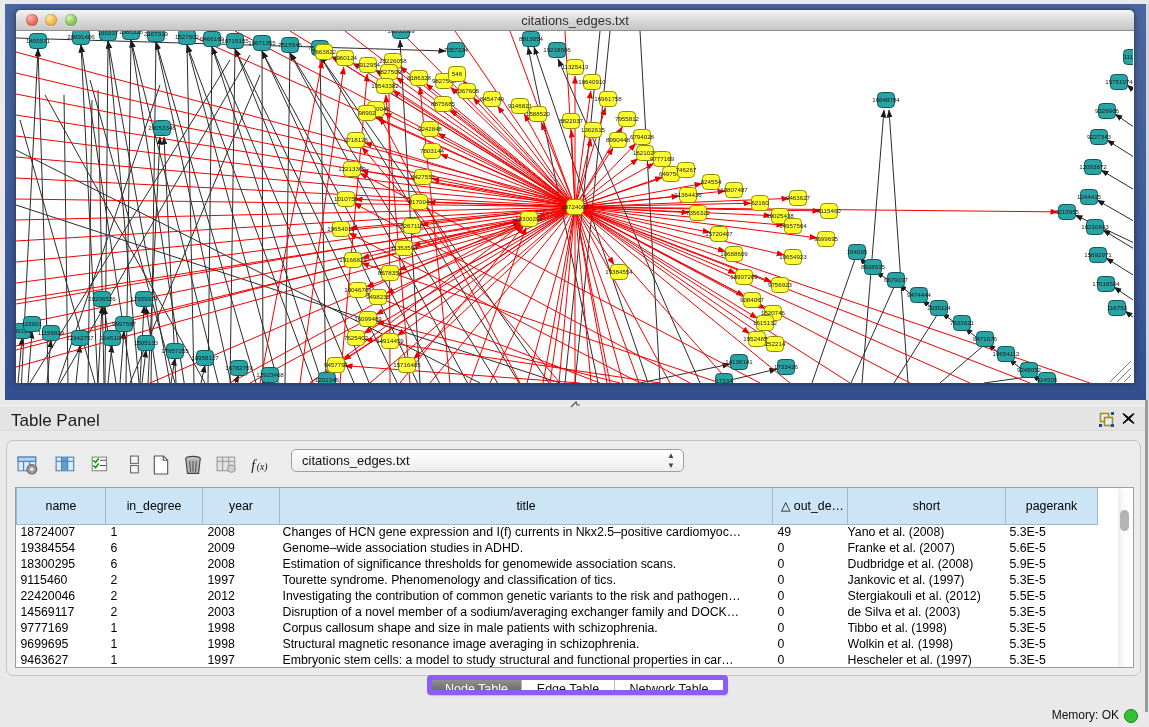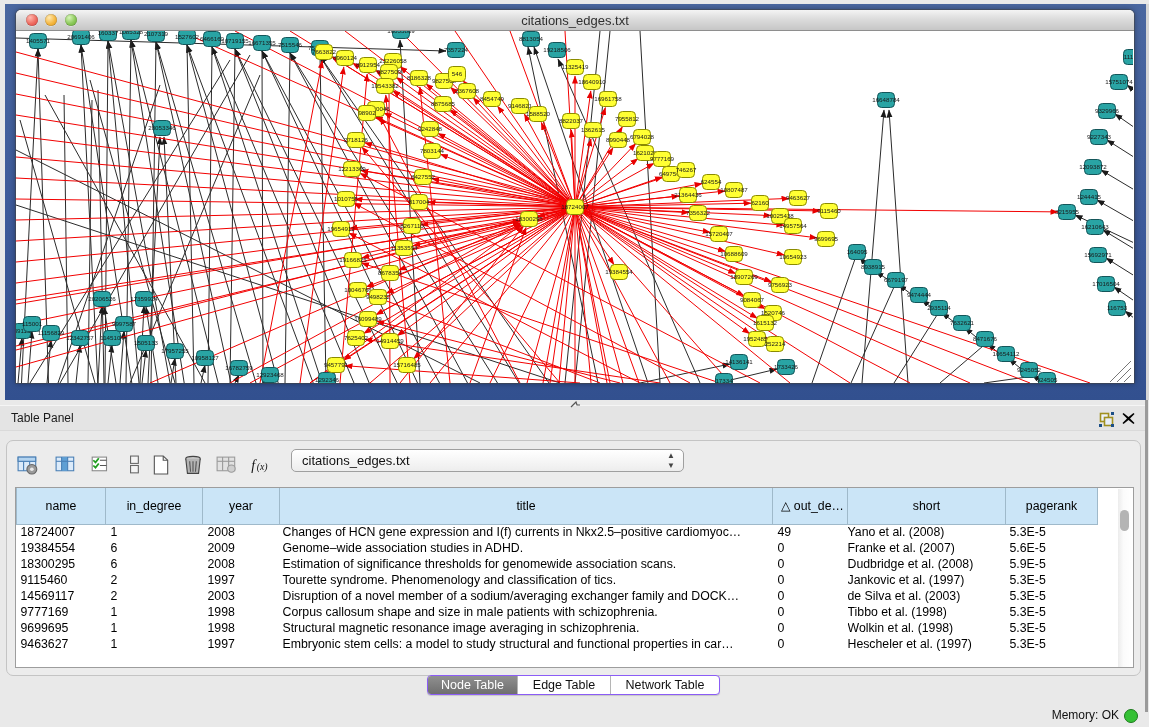--- a/index.html
+++ b/index.html
@@ -8,42 +8,42 @@
 #netwin .rstrip{position:absolute;right:0;top:0;width:3px;height:100%;background:#d6d6d6}
 #frame{position:absolute;left:11px;top:6px;right:15px;height:373px;background:#fff;box-shadow:0 0 6px rgba(0,0,0,.45);outline:1px solid rgba(70,70,70,.55);border-radius:5px 5px 0 0;overflow:hidden}
 #tbar{position:absolute;left:0;top:0;width:100%;height:21px;background:linear-gradient(180deg,#f4f4f4,#dcdcdc 45%,#c6c6c6);border-bottom:1px solid #8e8e8e}
 #tbar .tl{position:absolute;top:4px;width:12px;height:12px;border-radius:50%;box-shadow:inset 0 0 1px rgba(0,0,0,.55),0 0.5px 0.5px rgba(255,255,255,.8)}
 #tbar .ttl{position:absolute;width:100%;text-align:center;top:3px;font-size:13px;color:#303030}
 #canvas{position:absolute;left:0;top:21px;width:1117px;height:352px;background:#fff;overflow:hidden}
 
 #tp{position:absolute;left:0;top:400px;width:1149px;height:327px;background:#e9e9e9}
 #tp .edge{position:absolute;right:1px;top:0;width:3px;height:312px;background:#9a9a9a}
 #tphead{position:absolute;left:0;top:5px;width:1146px;height:26px;background:#e4e4e4;border-top:1px solid #f5f5f5;border-bottom:1px solid #dadada}
-#tphead .t{position:absolute;left:11px;top:5px;font-size:12px;color:#1a1a1a}
+#tphead .t{position:absolute;left:11px;top:5px;font-size:17px;color:#1a1a1a}
 #panel{position:absolute;left:6px;top:40px;width:1135px;height:236px;background:#ececec;border:1px solid #c4c4c4;border-radius:7px}
 .icon{position:absolute;top:14px}
 #combo{position:absolute;left:284px;top:8px;width:393px;height:23px;background:linear-gradient(180deg,#ffffff,#ededed);border:1px solid #9f9f9f;border-radius:5px;font-size:13px;color:#111;line-height:21px;padding-left:10px}
 #combo .st{position:absolute;right:8px;top:1px;font-size:8px;color:#444;line-height:10px;text-align:center}
 #tbl{position:absolute;left:8px;top:46px;width:1119px;height:181px;background:#fff;border:1px solid #9d9d9d;overflow:hidden}
 table{border-collapse:collapse;table-layout:fixed;width:1081px;font-size:12px;color:#000}
 th{background:#cbe5f7;border:1px solid #9fb9ca;border-top:none;font-weight:normal;font-size:12.3px;height:36px;padding:8px;overflow:hidden;white-space:nowrap}
 td{height:16px;line-height:15px;padding:0 0 0 4px;overflow:hidden;white-space:nowrap;font-size:12.3px}
 td.c0{padding-left:4px}
 td.c1{padding-left:5px}
 td.c2{padding-left:5px}
 td.c3{padding-left:3px}
 td.c4{padding-left:5px}
 td.c5{text-align:left;padding-left:0}
 td.c6{padding-left:4px}
 
 #vsb{position:absolute;right:1px;top:1px;width:14px;height:178px;background:linear-gradient(90deg,#ececec,#fbfbfb 40%,#fff)}
 #vsb .th{position:absolute;left:2px;top:21px;width:9px;height:21px;border-radius:5px;background:#b4b4b4}
 
 
-#tabs{position:absolute;left:420px;top:234px;height:20px;border:1px solid #8b5cf6;border-radius:4px;overflow:hidden;background:#fff;font-size:12.5px;box-shadow:0 1px 1px rgba(0,0,0,.15)}
+#tabs{position:absolute;left:420px;top:234px;height:20px;border:5px solid #8b5cf6;border-radius:4px;overflow:hidden;background:#fff;font-size:12.5px;box-shadow:0 1px 1px rgba(0,0,0,.15)}
 #tabs div{float:left;height:100%;line-height:19px;text-align:center;color:#111;border-right:1px solid #b5b5b5}
 #tabs .sel{background:linear-gradient(180deg,#909090,#6e6e6e);color:#fff}
 #tabs .last{border-right:none}
 #mem{position:absolute;right:30px;bottom:5px;font-size:12px;color:#111}
 #memdot{position:absolute;right:11px;bottom:4px;width:14px;height:14px;border-radius:50%;background:#35c135;border:1px solid #1c7a1c}
 svg text{stroke:none}
 </style></head>
 <body>
 <div id="stage">
  <div id="netwin">
@@ -687,20 +687,29 @@
               <tr>
                 <td class="c0">9115460</td>
                 <td class="c1">2</td>
                 <td class="c2">1997</td>
                 <td class="c3">Tourette syndrome. Phenomenology and classification of tics.</td>
                 <td class="c4">0</td>
                 <td class="c5">Jankovic et al. (1997)</td>
                 <td class="c6">5.3E-5</td>
               </tr>
               <tr>
+                <td class="c0">22420046</td>
+                <td class="c1">2</td>
+                <td class="c2">2012</td>
+                <td class="c3">Investigating the contribution of common genetic variants to the risk and pathogen…</td>
+                <td class="c4">0</td>
+                <td class="c5">Stergiakouli et al. (2012)</td>
+                <td class="c6">5.5E-5</td>
+              </tr>
+              <tr>
                 <td class="c0">14569117</td>
                 <td class="c1">2</td>
                 <td class="c2">2003</td>
                 <td class="c3">Disruption of a novel member of a sodium/averaging exchanger family and DOCK…</td>
                 <td class="c4">0</td>
                 <td class="c5">de Silva et al. (2003)</td>
                 <td class="c6">5.3E-5</td>
               </tr>
               <tr>
                 <td class="c0">9777169</td>

